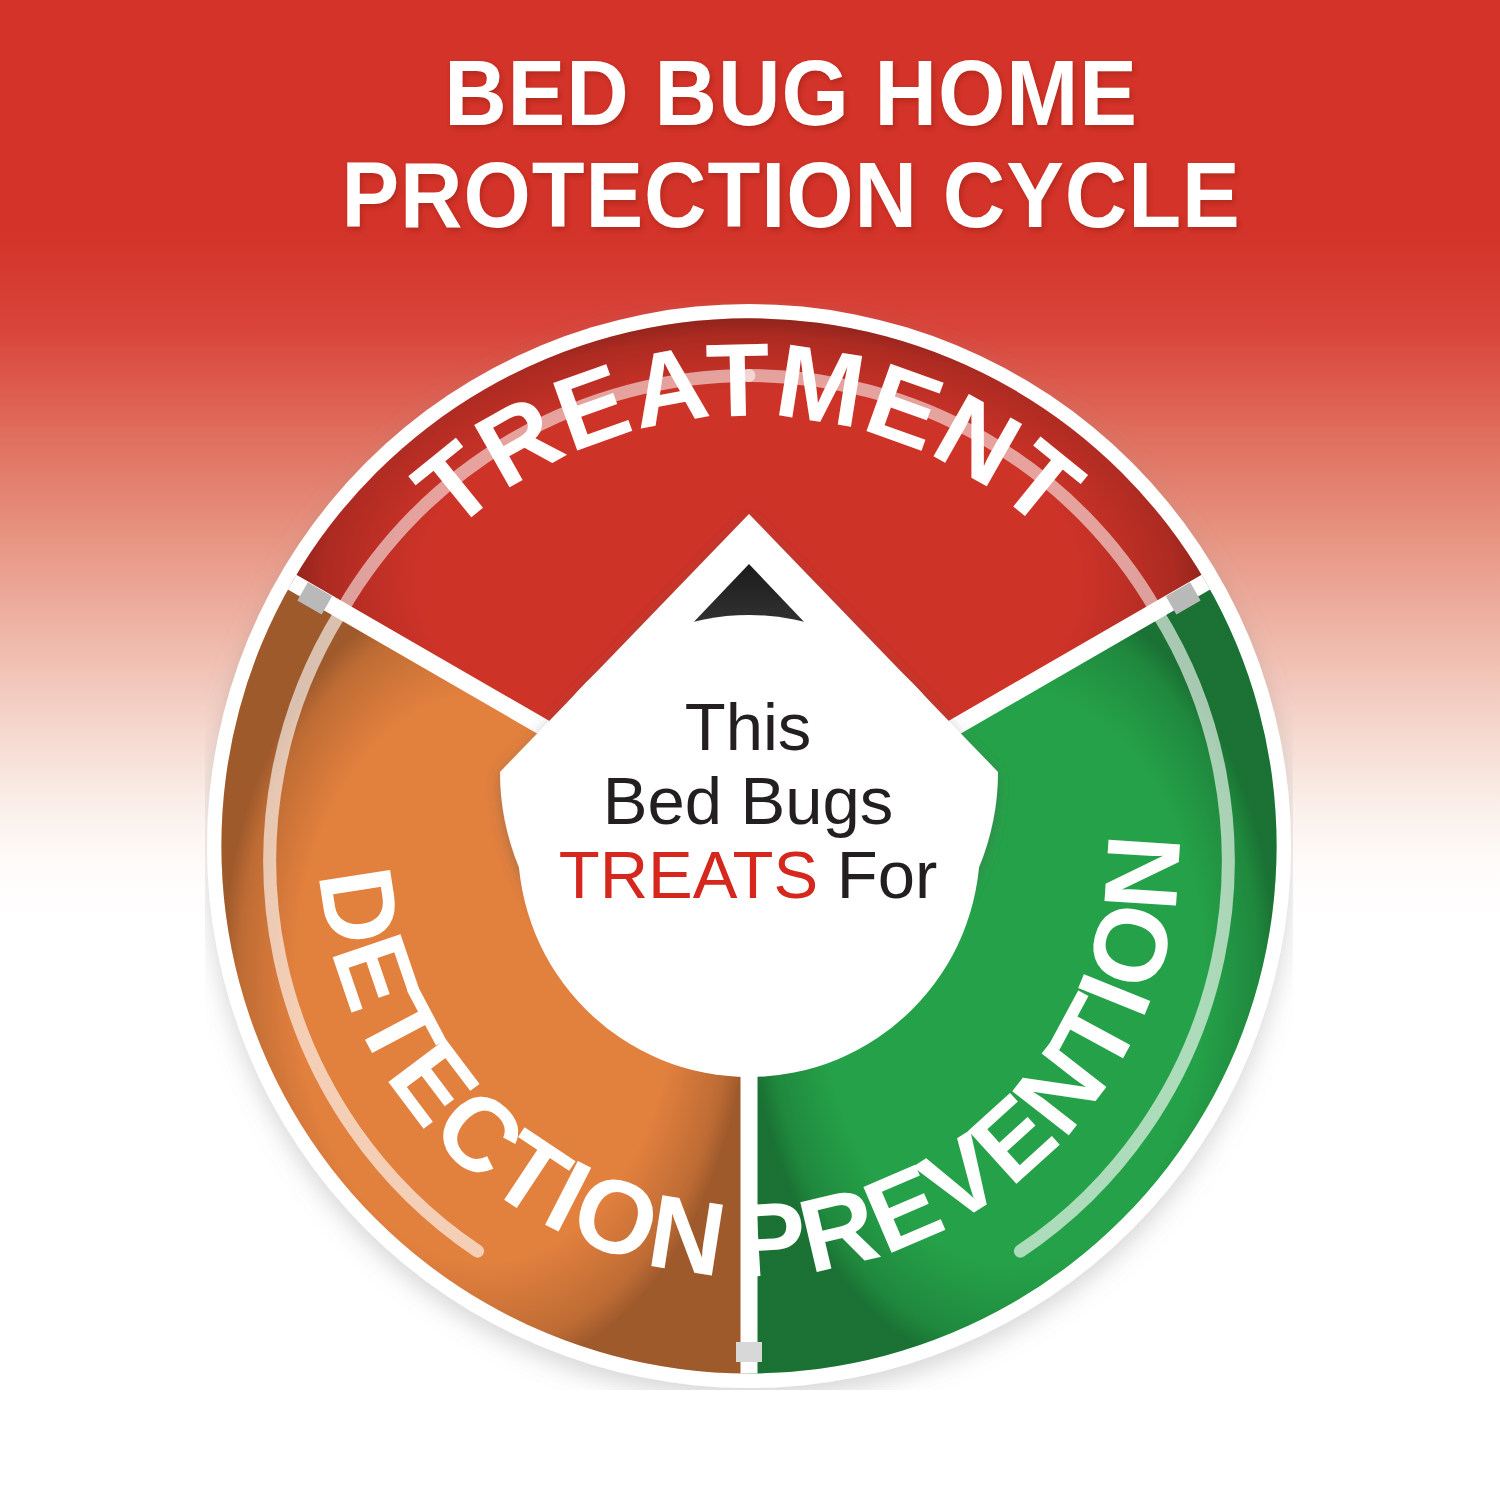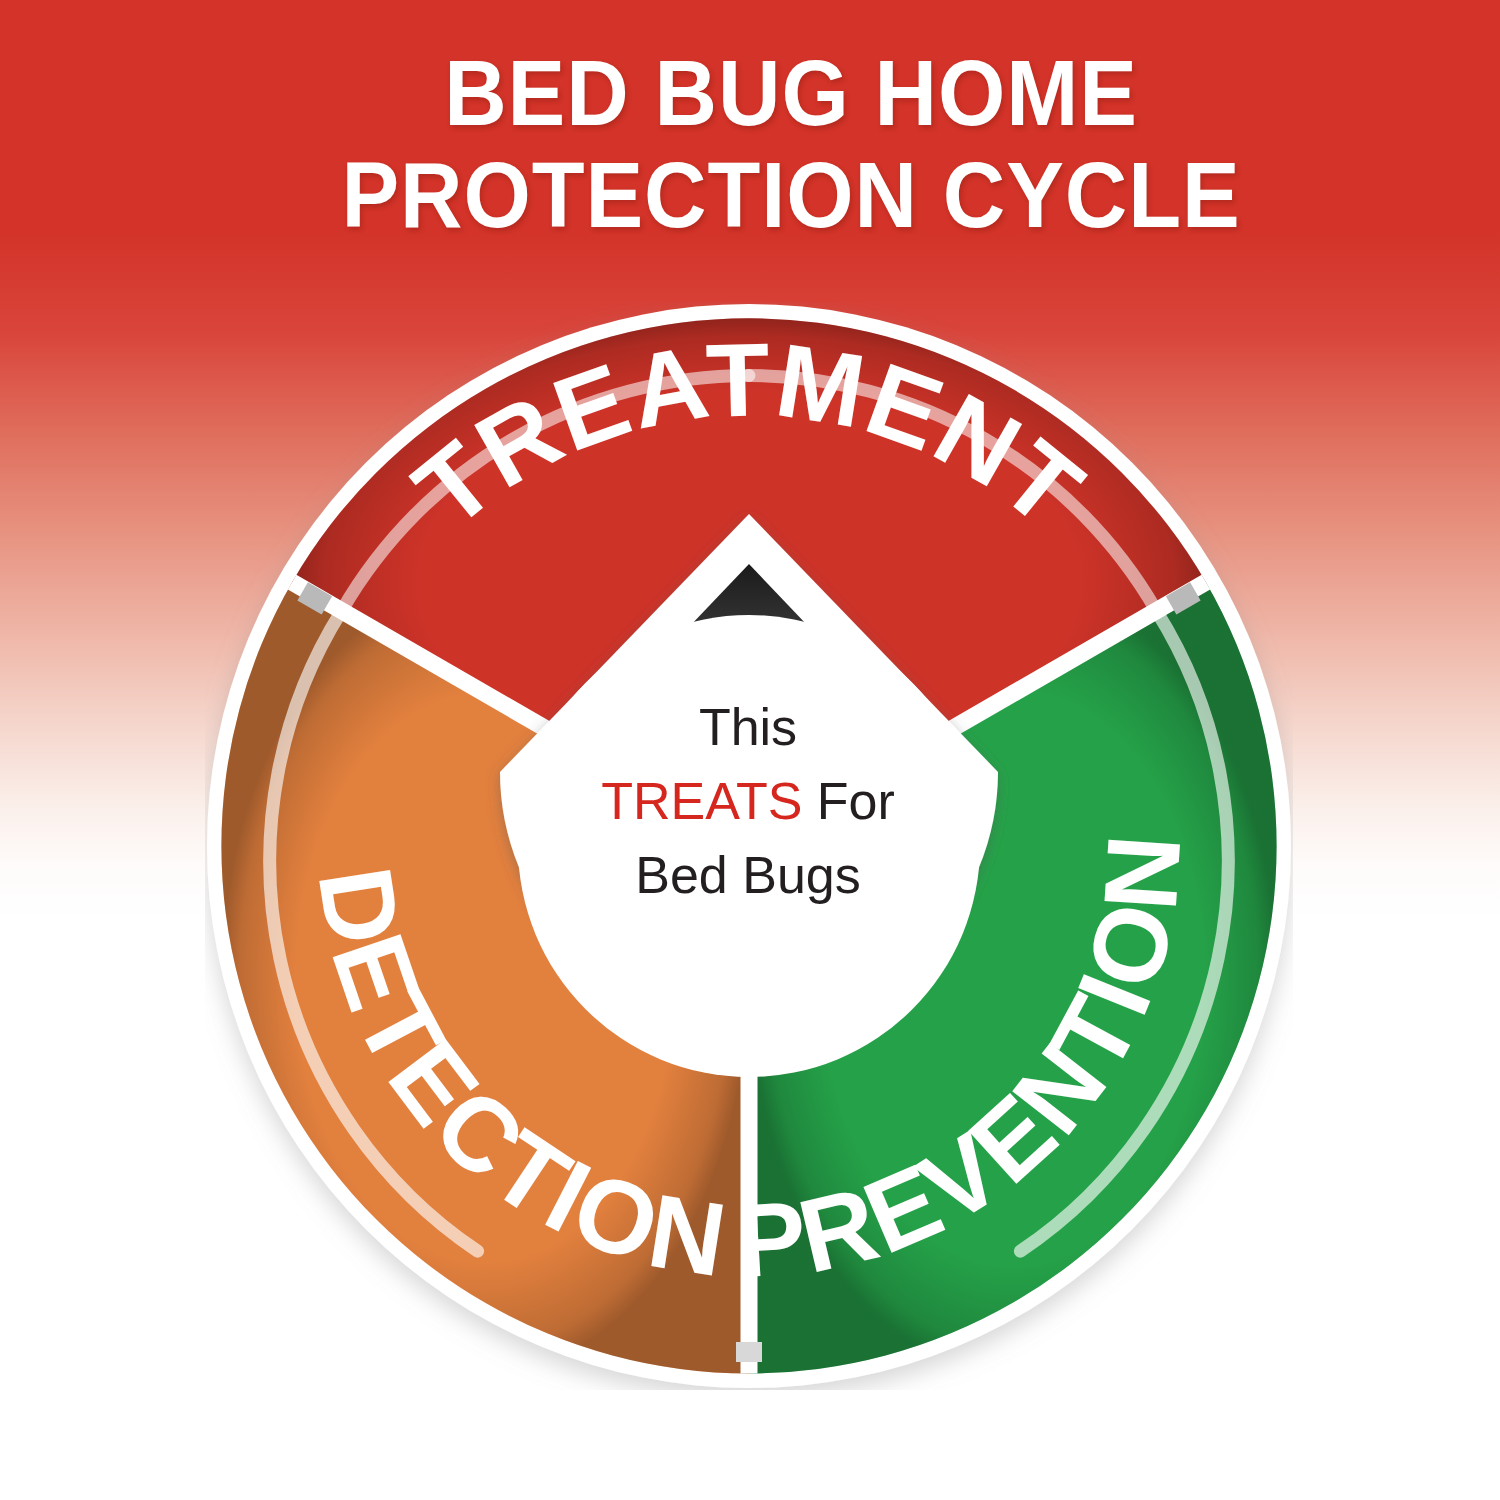--- a/index.html
+++ b/index.html
@@ -73,21 +73,21 @@
     align-items: center;
     justify-content: flex-start;
     text-align: center;
     pointer-events: none;
   }
   .c-line {
     display: block;
     color: #231F20;
     font-family: "Liberation Sans", sans-serif;
     font-weight: normal;
-    font-size: 52px;
+    font-size: 67px;
     line-height: 74px;
     white-space: nowrap;
   }
   .c-line .hl { color: #D6271F; }
 </style>
 </head>
 <body>
 
 <div id="stage">
 
@@ -198,17 +198,17 @@
 
         <path d="M 544 262 L 746 474 L 342 474 Z" fill="url(#arrowGrad)"></path>
 
         <circle cx="544" cy="544" r="231" fill="#FFFFFF"></circle>
       </g>
     </svg>
   </div>
 
   <div id="center-text">
     <span class="c-line">This</span>
+    <span class="c-line">Bed Bugs</span>
     <span class="c-line"><span class="hl">TREATS</span><span> For</span></span>
-    <span class="c-line">Bed Bugs</span>
   </div>
 
 </div>
 
 </body></html>

